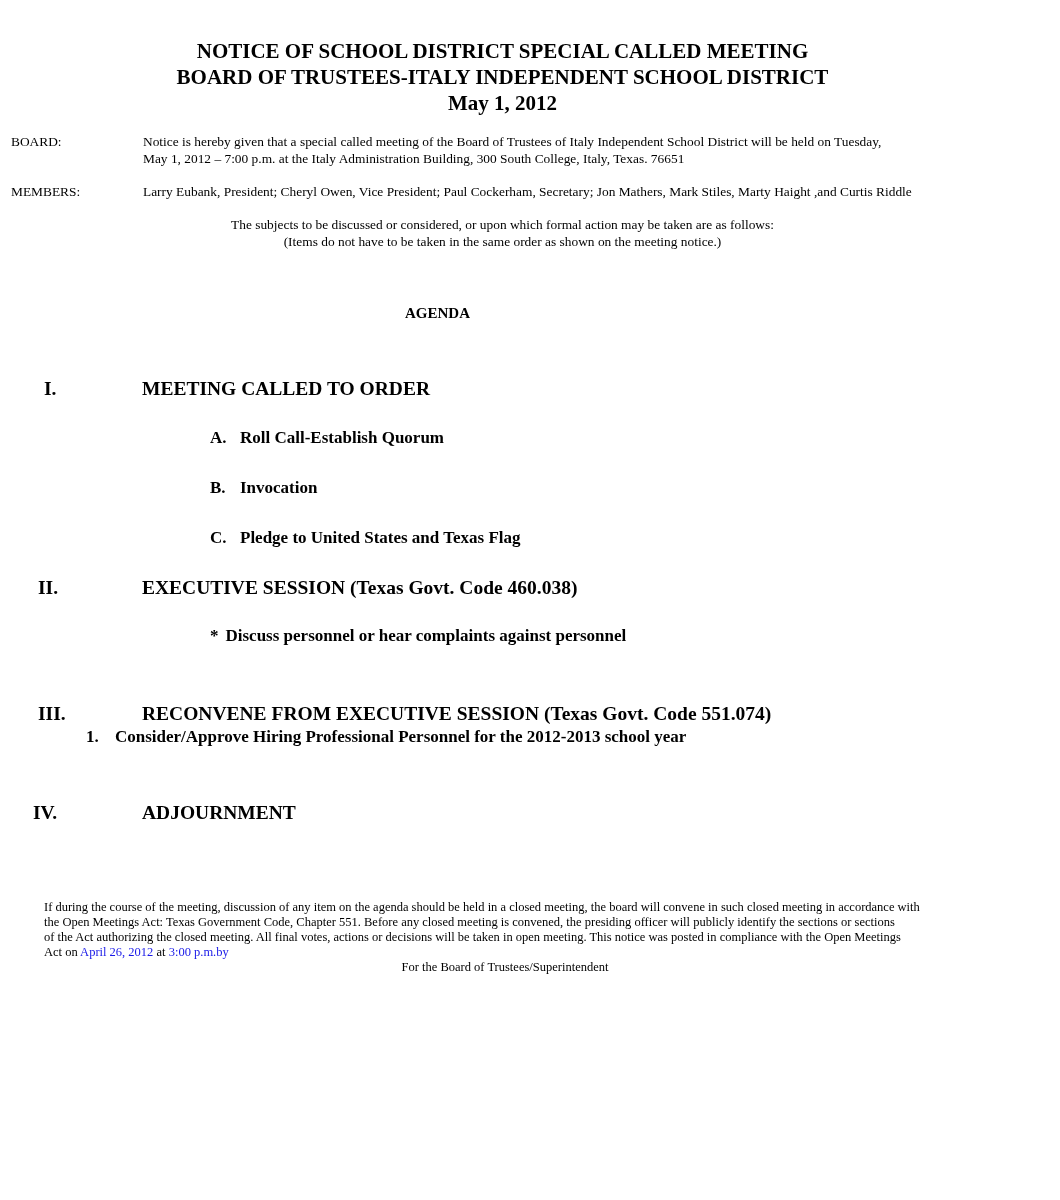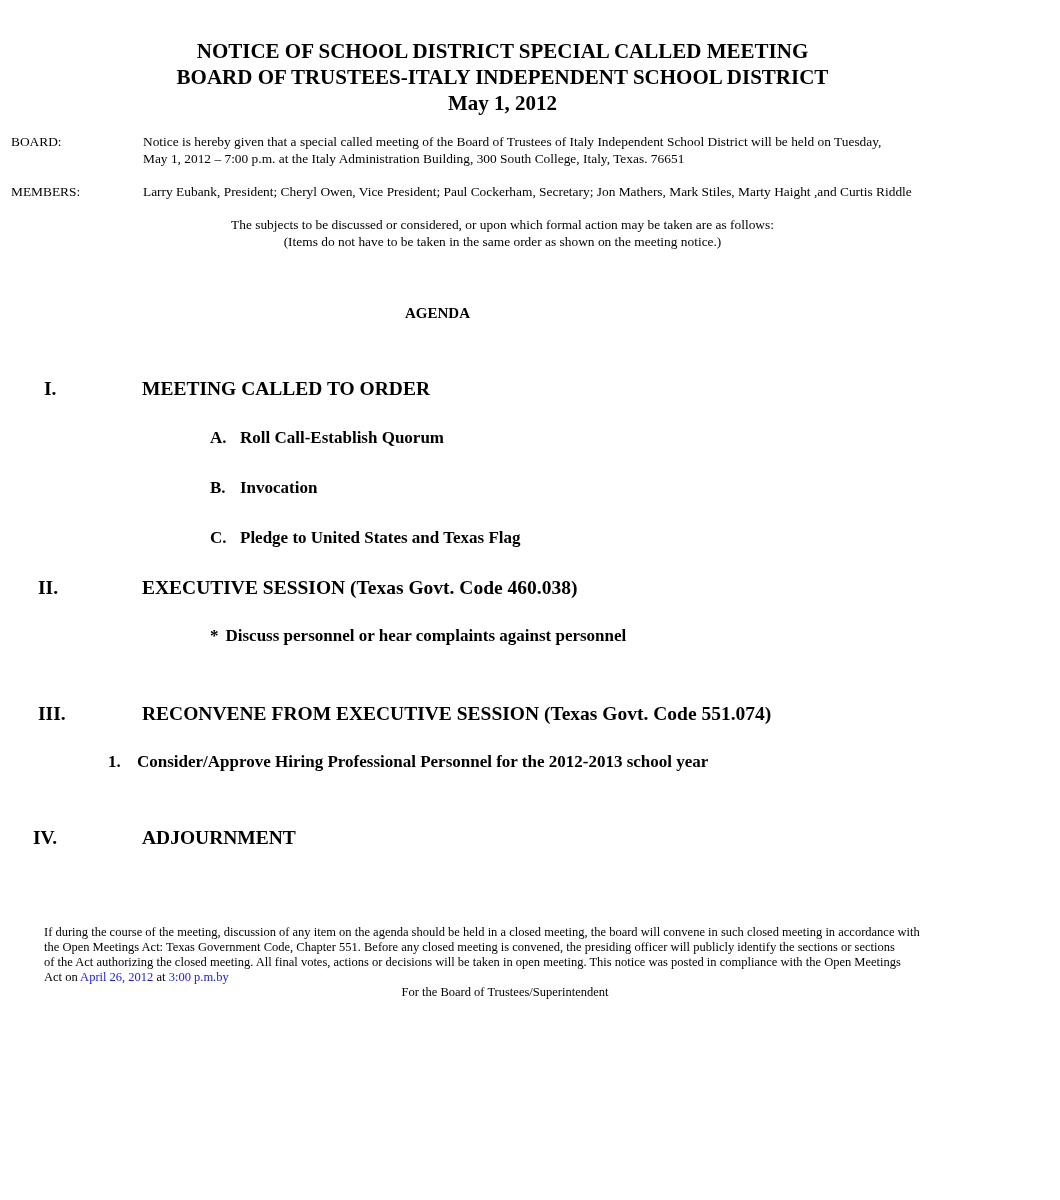--- a/index.html
+++ b/index.html
@@ -85,25 +85,24 @@
   .item-c { margin-top: 28px; }
   .star-item {
     margin-top: 25px;
     font-weight: bold;
     font-size: 17px;
     line-height: 22px;
     padding-left: 210px;
   }
   .star-item .item-label { margin-right: 7px; }
   .num-item {
-    margin-top: 25px;
     font-weight: bold;
     font-size: 17px;
     line-height: 22px;
-    padding-left: 108px;
+    padding-left: 86px;
   }
   .num-item .item-label { display: inline-block; width: 29px; }
   
   .footer-para {
     margin-top: 75px;
     padding-left: 44px;
     font-size: 12.5px;
     line-height: 15px;
   }
   .link {

